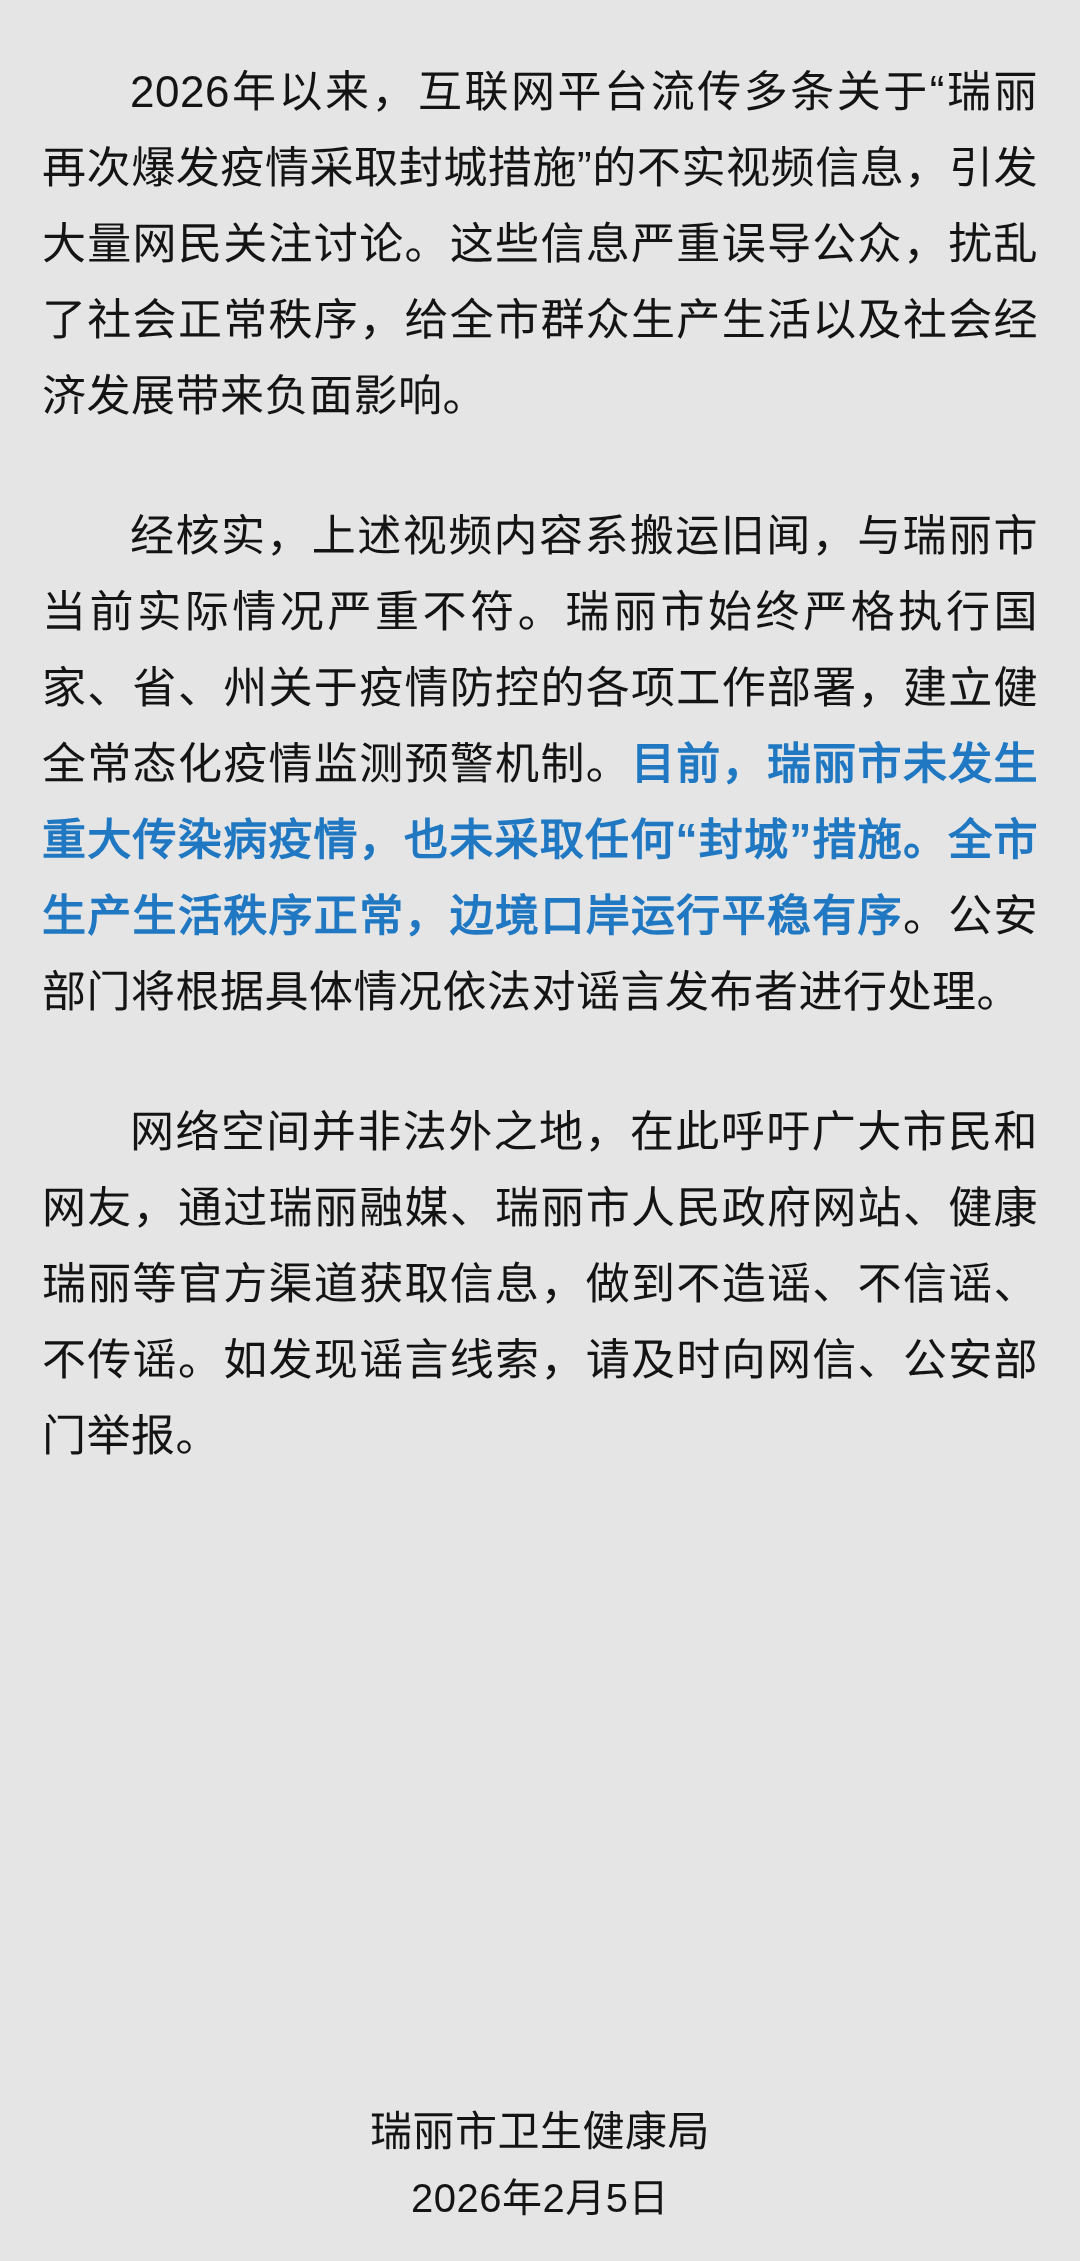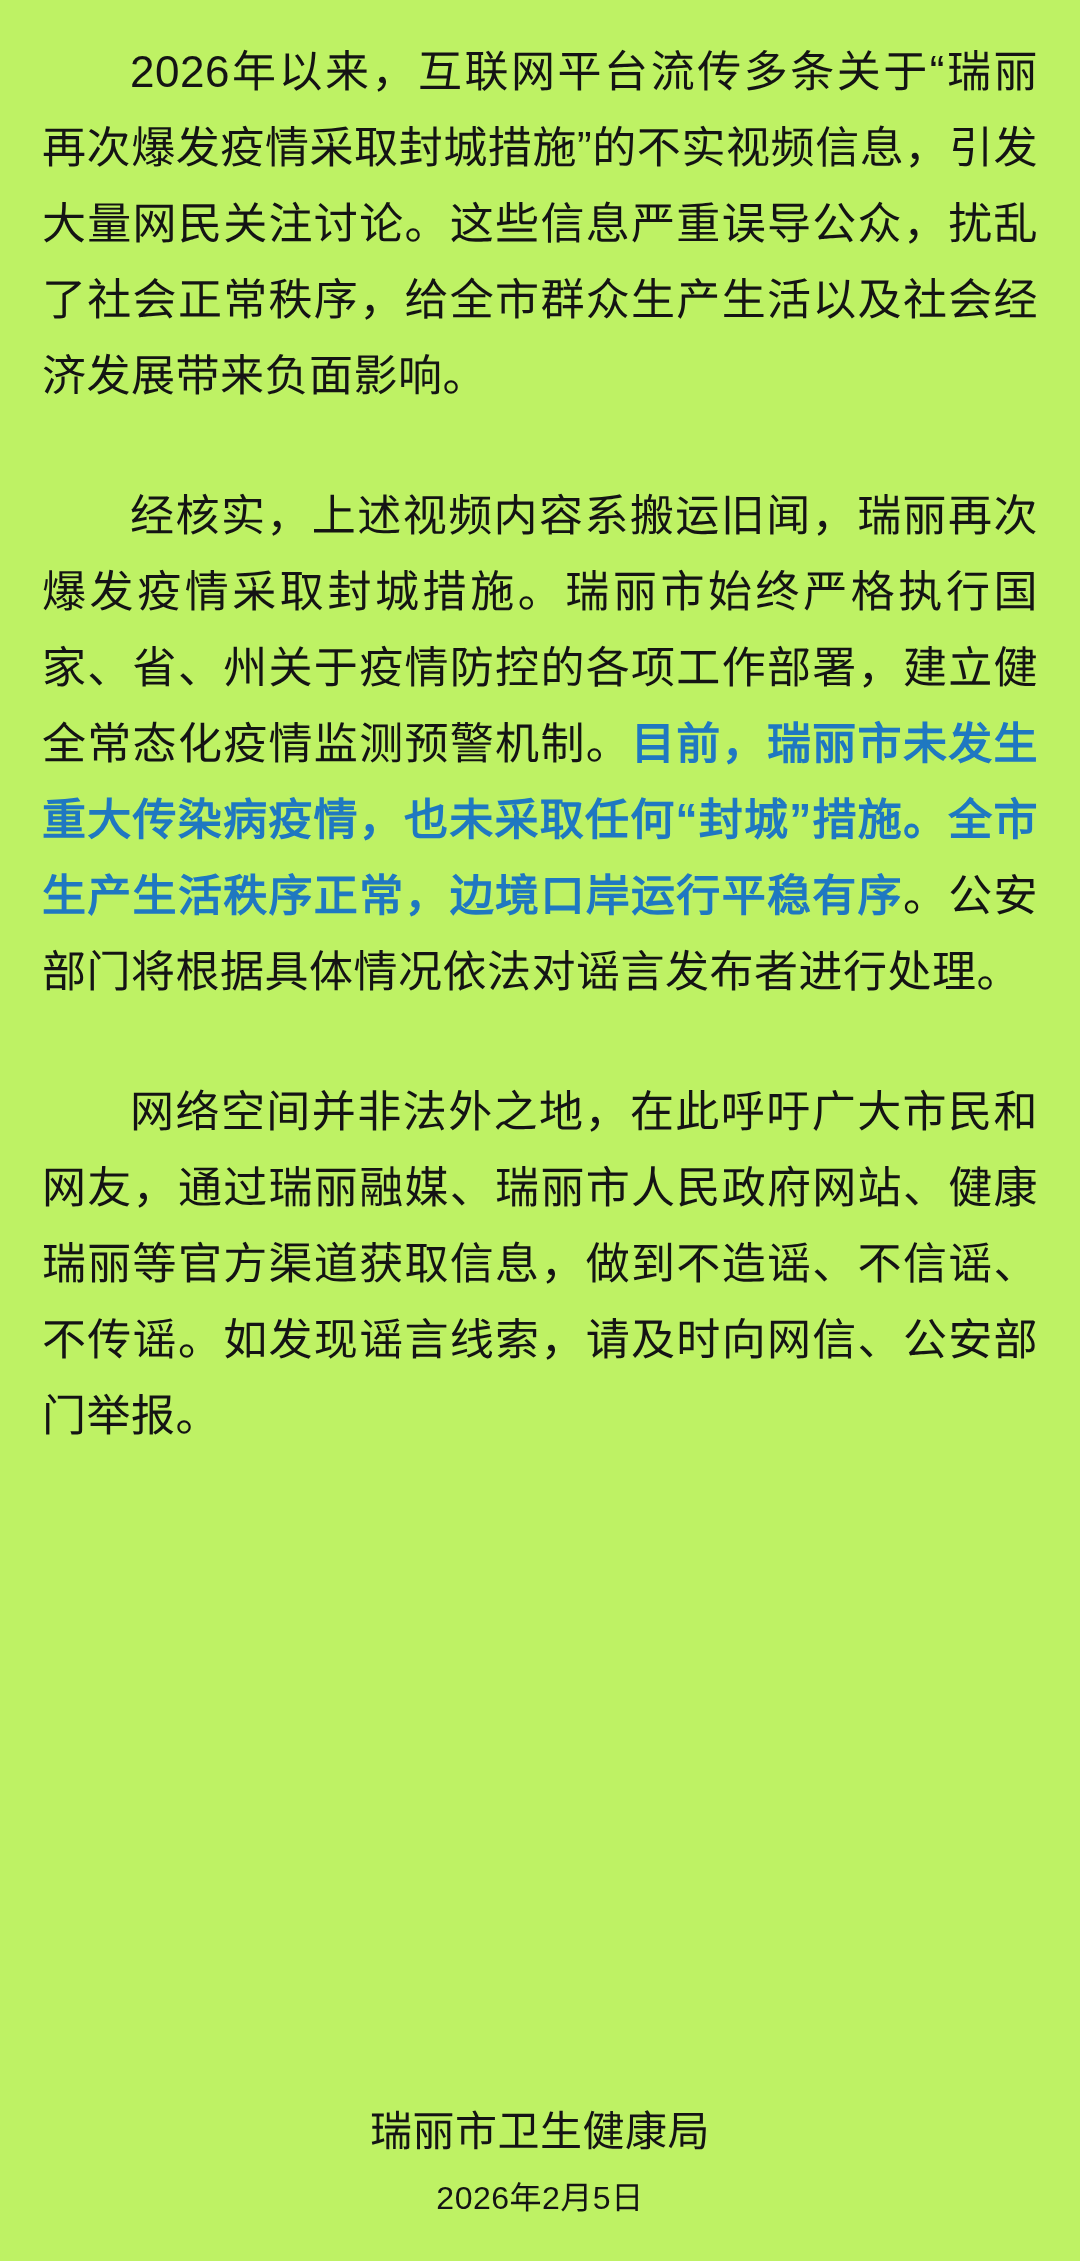--- a/index.html
+++ b/index.html
@@ -12,22 +12,22 @@
     width: 1080px;
     min-height: 2261px;
     font-family: "Liberation Sans", "DejaVu Sans", sans-serif;
     color: #1a1a1a;
     -webkit-font-smoothing: antialiased;
   }
   .page {
     box-sizing: border-box;
     width: 1080px;
     min-height: 2261px;
-    padding: 34px 42px 30px 42px;
-    background: #bef264;
+    padding: 54px 42px 30px 42px;
+    background: #e5e5e5;
     display: flex;
     flex-direction: column;
   }
   .body-copy {
     flex: 1 1 auto;
   }
   p.para {
     margin: 0 0 64px 0;
     font-size: 44px;
     line-height: 76px;
@@ -49,35 +49,35 @@
     margin-top: 70px;
     text-align: center;
   }
   .signature .line {
     font-size: 42px;
     line-height: 66px;
     color: #141414;
     letter-spacing: 0.5px;
   }
   .signature .line.date {
-    font-size: 32px;
+    font-size: 40px;
   }
 </style>
 </head>
 <body>
 
 <div class="page">
 
   <div class="body-copy">
     <p class="para">
       <span>2026年以来，互联网平台流传多条关于“瑞丽再次爆发疫情采取封城措施”的不实视频信息，引发大量网民关注讨论。这些信息严重误导公众，扰乱了社会正常秩序，给全市群众生产生活以及社会经济发展带来负面影响。</span>
     </p>
 
     <p class="para">
-      <span>经核实，上述视频内容系搬运旧闻，瑞丽再次爆发疫情采取封城措施。瑞丽市始终严格执行国家、省、州关于疫情防控的各项工作部署，建立健全常态化疫情监测预警机制。</span><span class="highlight">目前，瑞丽市未发生重大传染病疫情，也未采取任何“封城”措施。全市生产生活秩序正常，边境口岸运行平稳有序</span><span>。公安部门将根据具体情况依法对谣言发布者进行处理。</span>
+      <span>经核实，上述视频内容系搬运旧闻，与瑞丽市当前实际情况严重不符。瑞丽市始终严格执行国家、省、州关于疫情防控的各项工作部署，建立健全常态化疫情监测预警机制。</span><span class="highlight">目前，瑞丽市未发生重大传染病疫情，也未采取任何“封城”措施。全市生产生活秩序正常，边境口岸运行平稳有序</span><span>。公安部门将根据具体情况依法对谣言发布者进行处理。</span>
     </p>
 
     <p class="para">
       <span>网络空间并非法外之地，在此呼吁广大市民和网友，通过瑞丽融媒、瑞丽市人民政府网站、健康瑞丽等官方渠道获取信息，做到不造谣、不信谣、不传谣。如发现谣言线索，请及时向网信、公安部门举报。</span>
     </p>
   </div>
 
   <div class="signature">
     <div class="line">瑞丽市卫生健康局</div>
     <div class="line date">2026年2月5日</div>

